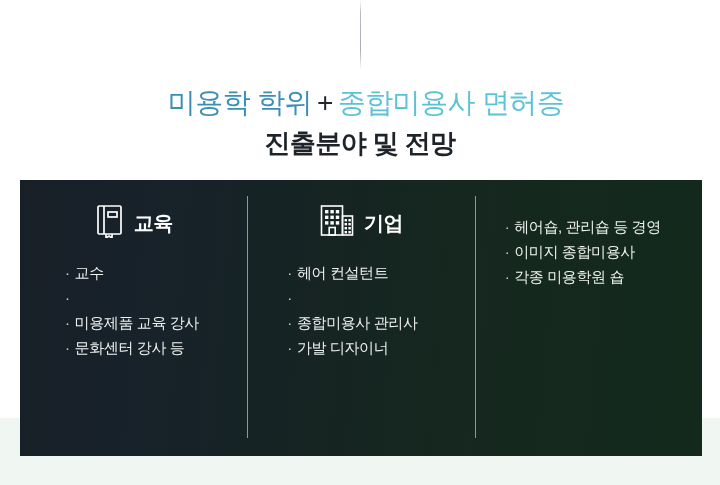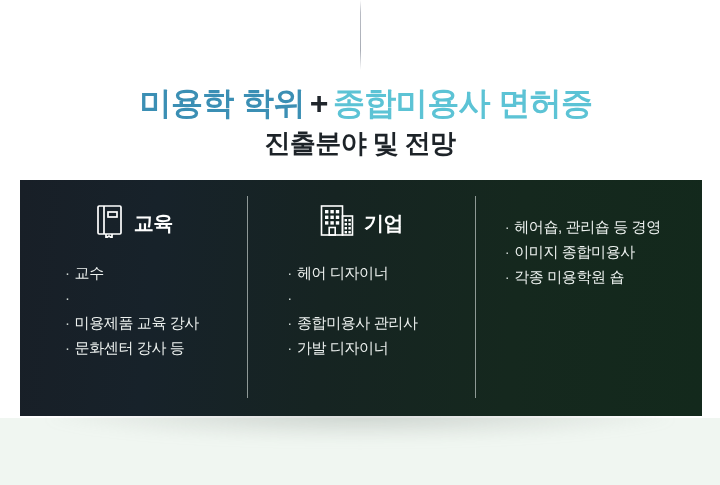--- a/index.html
+++ b/index.html
@@ -67,22 +67,22 @@
   
   .heading {
     position: absolute;
     left: 0;
     top: 84px;
     width: 720px;
     text-align: center;
   }
 
   .headline {
-    font-size: 32px;
-    font-weight: 700;
+    font-size: 28px;
+    font-weight: 400;
     line-height: 38px;
     letter-spacing: -0.6px;
     white-space: nowrap;
     padding-left: 12px;
   }
 
   .hl-blue   { color: #3b8fb4; }
   .hl-plus   { color: #20262c; padding: 0 5px; }
   .hl-cyan   { color: #5cc3d5; }
 
@@ -95,21 +95,21 @@
     margin-top: 3px;
     white-space: nowrap;
   }
 
   
   .panel {
     position: absolute;
     left: 20px;
     top: 180px;
     width: 682px;
-    height: 236px;
+    height: 276px;
     background: linear-gradient(100deg,
                 #181f26 0%,
                 #17232332 0%,
                 #172224 34%,
                 #16261f 62%,
                 #14291d 100%);
     display: flex;
     align-items: stretch;
     border-radius: 6px;
   }
@@ -277,21 +277,21 @@
               <rect x="29.4" y="23" width="2.4" height="2.4" fill="#ffffff" stroke="none"></rect>
               <rect x="25.6" y="27" width="2.4" height="2.4" fill="#ffffff" stroke="none"></rect>
               <rect x="29.4" y="27" width="2.4" height="2.4" fill="#ffffff" stroke="none"></rect>
             </svg>
           </span>
           <span class="col-title">기업</span>
         </div>
         <ul class="col-list">
           <li>
             <span class="bullet">·</span>
-            <span>헤어 디자이너</span>
+            <span>헤어 컨설턴트</span>
           </li>
           <li>
             <span class="bullet">·</span>
           </li>
           <li>
             <span class="bullet">·</span>
             <span>종합미용사 관리사</span>
           </li>
           <li>
             <span class="bullet">·</span>

